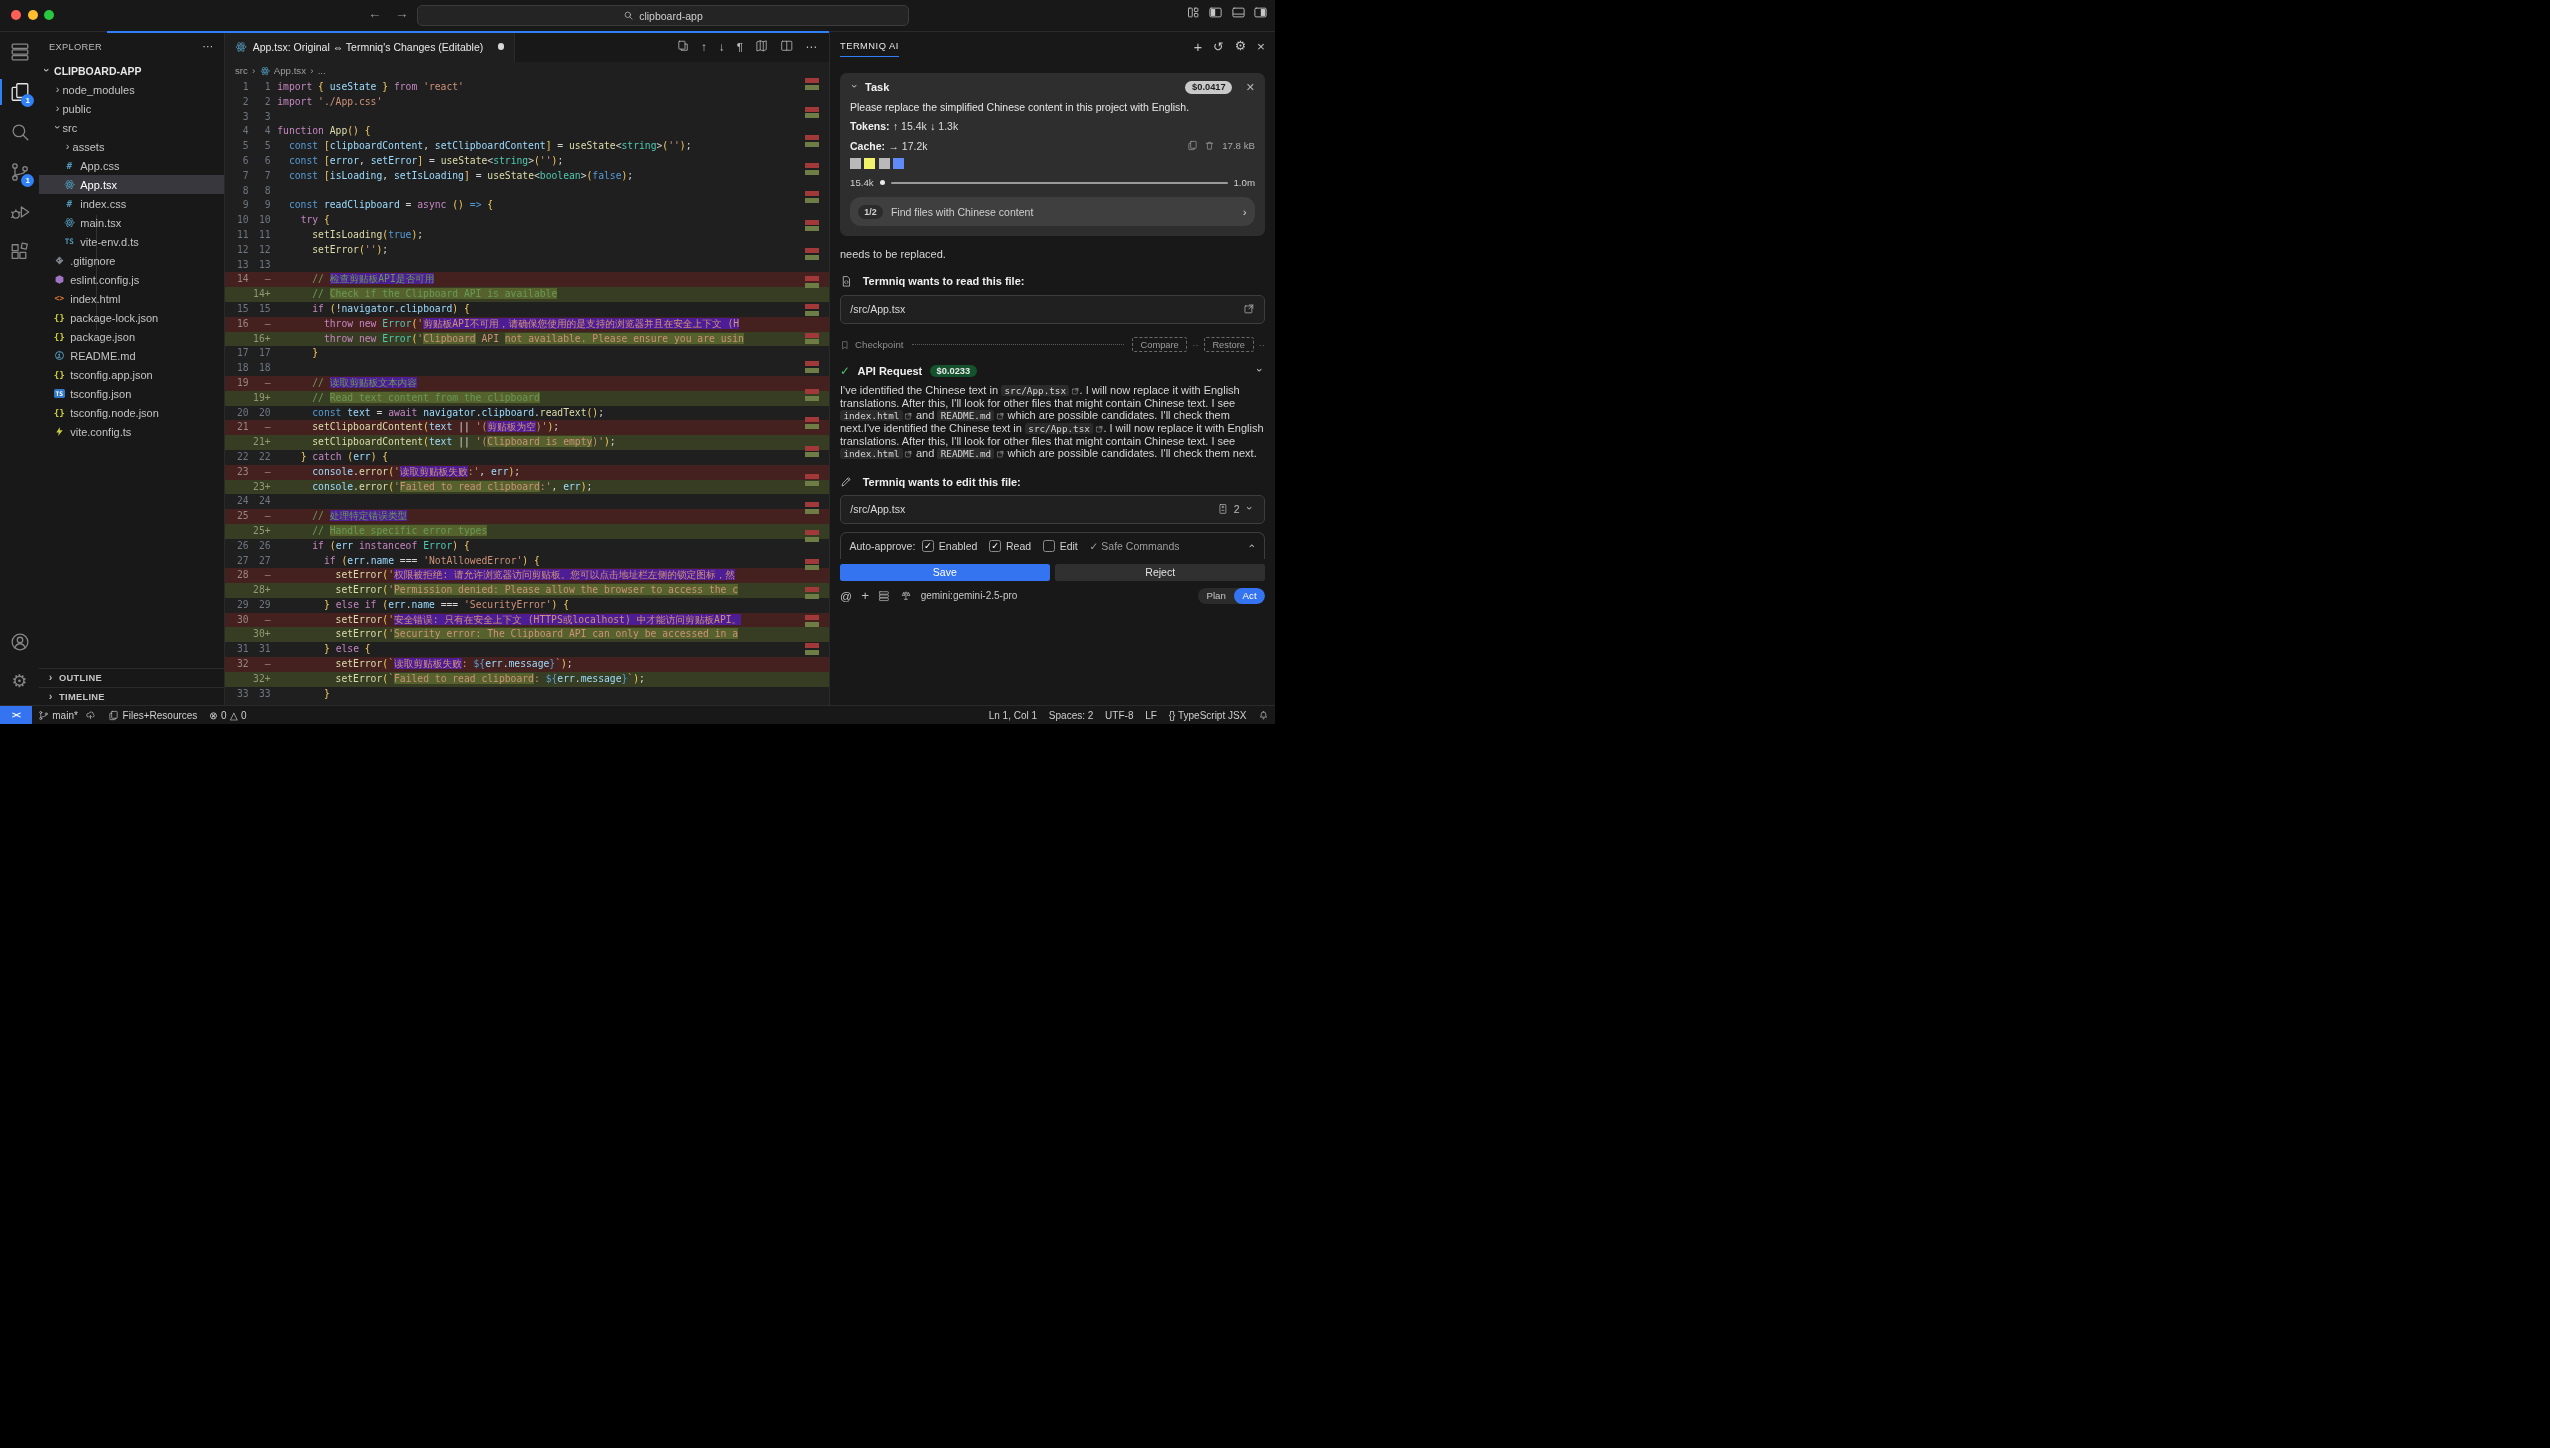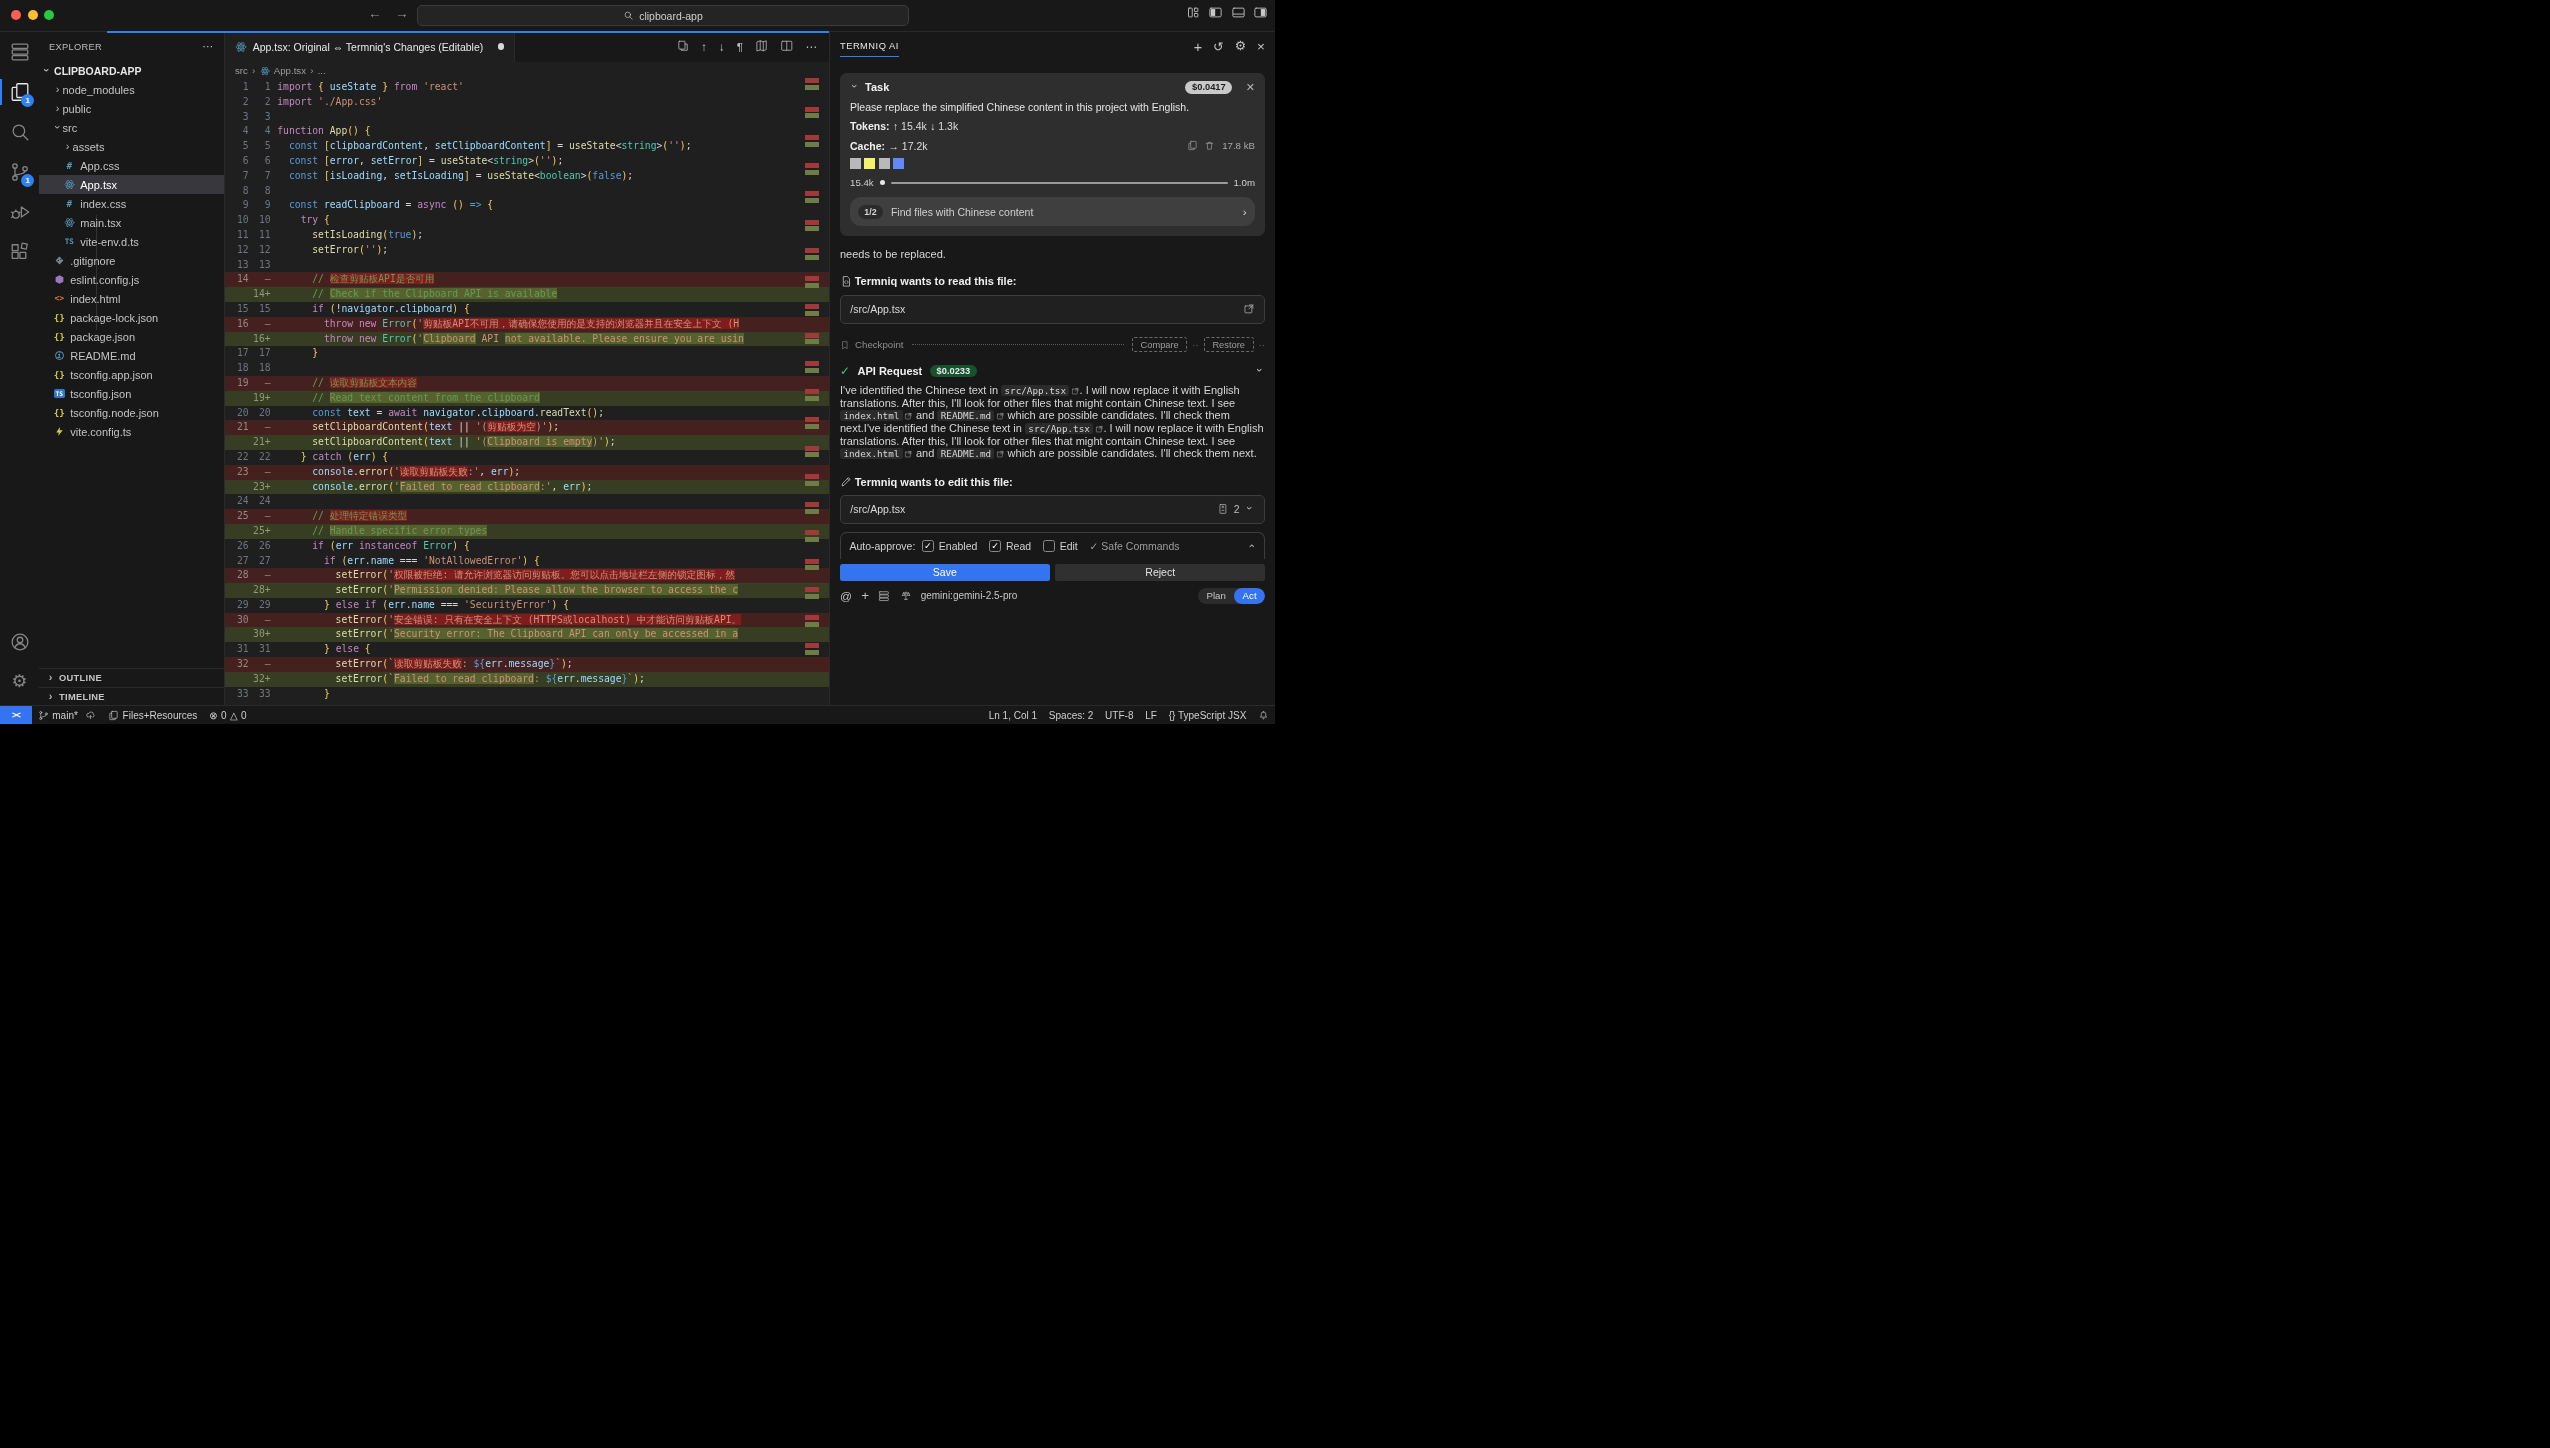--- a/index.html
+++ b/index.html
@@ -56,21 +56,21 @@
   .tab .dot { width:6.7px; height:6.7px; background:#d8d8d8; border-radius:50%; margin-left:8.4px; }
   .ed-actions { margin-left:auto; display:flex; align-items:center; gap:11.8px; padding-right:11.8px; color:#bdbdbd; font-size:11.8px; }
   .ed-actions svg { width:13.5px; height:13.5px; }
   .breadcrumb { height:18.6px; display:flex; align-items:center; gap:4.2px; padding-left:10px; font-size:9.7px; color:#9d9d9d; background:#1f1f1f; }
   .code { position:absolute; top:48px; left:0; right:0; bottom:0; overflow:hidden; font-family:"DejaVu Sans Mono",monospace; font-size:9.7px; }
   .crow { display:flex; height:14.8px; line-height:14.8px; white-space:pre; }
   .crow .g1 { width:23.6px; text-align:right; color:#6e7681; flex:none; }
   .crow .g2 { width:22px; text-align:right; color:#6e7681; flex:none; margin-right:6.7px; }
   .crow.d { background:#44211f; } .crow.d .g1,.crow.d .g2 { color:#9a8484; }
   .crow.a { background:#363d22; } .crow.a .g2 { color:#8f9a74; }
-  .crow.d .em { background:#7f1d1d; }
+  .crow.d .em { background:#4c1d95; }
   .crow.a .em { background:#55622e; }
   .tk-kw{color:#C586C0}.tk-kwb{color:#569CD6}.tk-fn{color:#DCDCAA}.tk-vr{color:#9CDCFE}
   .tk-ty{color:#4EC9B0}.tk-st{color:#CE9178}.tk-cmt{color:#6A9955}.tk-pl{color:#d4d4d4}.tk-py{color:#f2cc60}
   .ruler { position:absolute; top:0; right:6.7px; width:17px; bottom:0; }
   .rmark { position:absolute; left:0; width:13.5px; height:5px; }
 
   
   .panel { position:absolute; top:0; right:0; width:446px; height:100%; background:#181818; border-left:0.8px solid #2a2a2a; overflow:hidden; }
   .p-header { height:29.5px; display:flex; align-items:center; padding:0 10px; }
   .p-tab { font-size:9.3px; letter-spacing:0.5px; color:#e7e7e7; padding-bottom:5px; border-bottom:1.7px solid #2f81f7; margin-top:5px; }
@@ -89,21 +89,21 @@
   .sq { width:11px; height:11px; }
   .ctx-bar { margin-top:7.6px; display:flex; align-items:center; gap:5.9px; font-size:9.7px; color:#cfcfcf; }
   .ctx-track { flex:1; height:2.1px; background:#9a9a9a; border-radius:1.7px; position:relative; }
   .ctx-dot { width:5.9px; height:5.9px; border-radius:50%; background:#e8e8e8; }
   .step-box { margin-top:9.3px; background:#3f3f3f; border-radius:11px; height:29px; display:flex; align-items:center; padding:0 8.4px; gap:8.4px; }
   .step-badge { background:#2b2b2b; color:#d5d5d5; font-size:8.9px; font-weight:bold; border-radius:7.6px; padding:1.7px 5.9px; }
   .step-label { font-size:10.5px; color:#cfcfcf; }
   .step-chev { margin-left:auto; color:#cfcfcf; font-size:11.8px; }
   .p-body { padding:0 10px; }
   .scroll-text { margin-top:11.8px; font-size:11px; color:#d6d6d6; }
-  .sec-title { margin-top:15px; display:flex; align-items:center; gap:2px; font-size:11px; font-weight:bold; color:#efefef; }
+  .sec-title { margin-top:15px; display:flex; align-items:center; gap:10px; font-size:11px; font-weight:bold; color:#efefef; }
   .sec-title svg { width:12.7px; height:12.7px; color:#cfcfcf; }
   .path-box { margin-top:6.7px; height:29px; border:0.8px solid #3d3d3d; background:#202020; border-radius:5px; display:flex; align-items:center; padding:0 9.3px; font-size:10.5px; color:#d9d9d9;gap:17px; }
   .path-right { margin-left:auto; display:flex; align-items:center; gap:5px; color:#bdbdbd; }
   .path-right svg { width:11.8px; height:11.8px; }
   .checkpoint { margin-top:13.5px; display:flex; align-items:center; gap:5px; color:#8f8f8f; font-size:9.7px; }
   .cp-line { flex:1; border-top:0.8px dotted #5a5a5a; margin:0 3.4px; }
   .cp-btn { border:0.8px dashed #6a6a6a; border-radius:2.5px; padding:1.7px 7.6px; color:#9d9d9d; font-size:9.3px; }
   .cp-dash { color:#6a6a6a; }
   .api-row { margin-top:11.8px; display:flex; align-items:center; gap:7.6px; }
   .api-check { color:#4ec26a; font-size:11.8px; }

